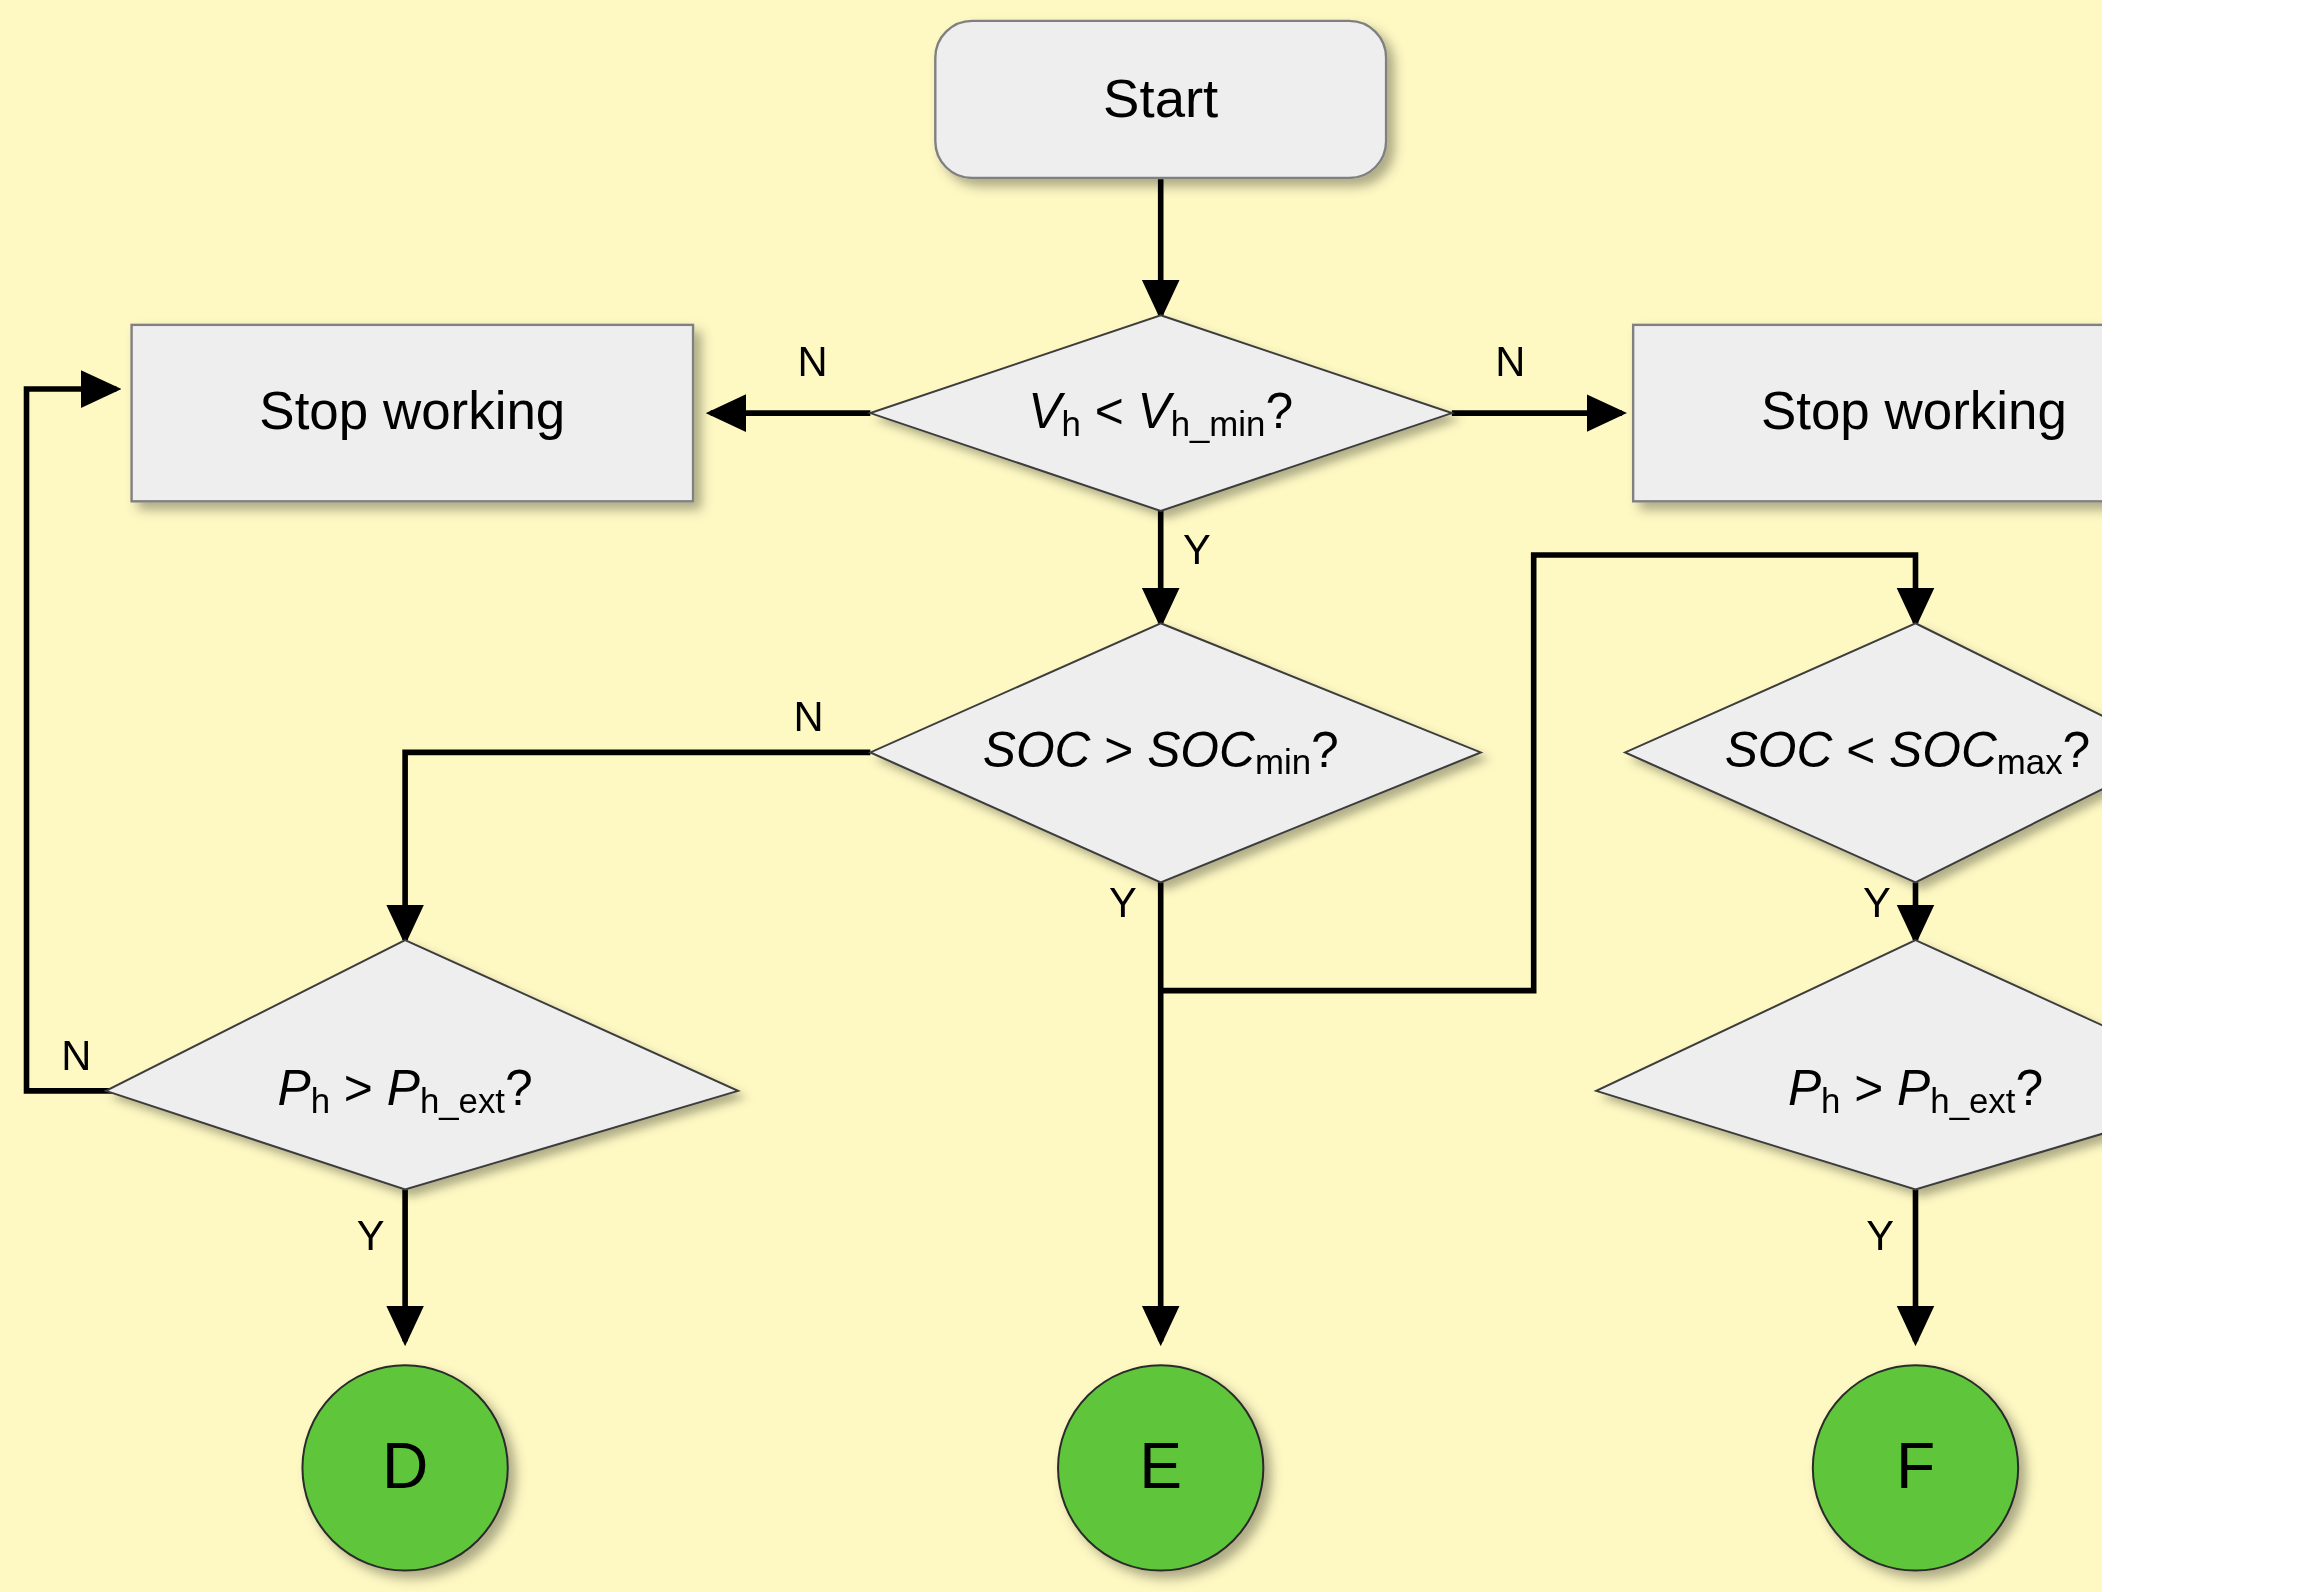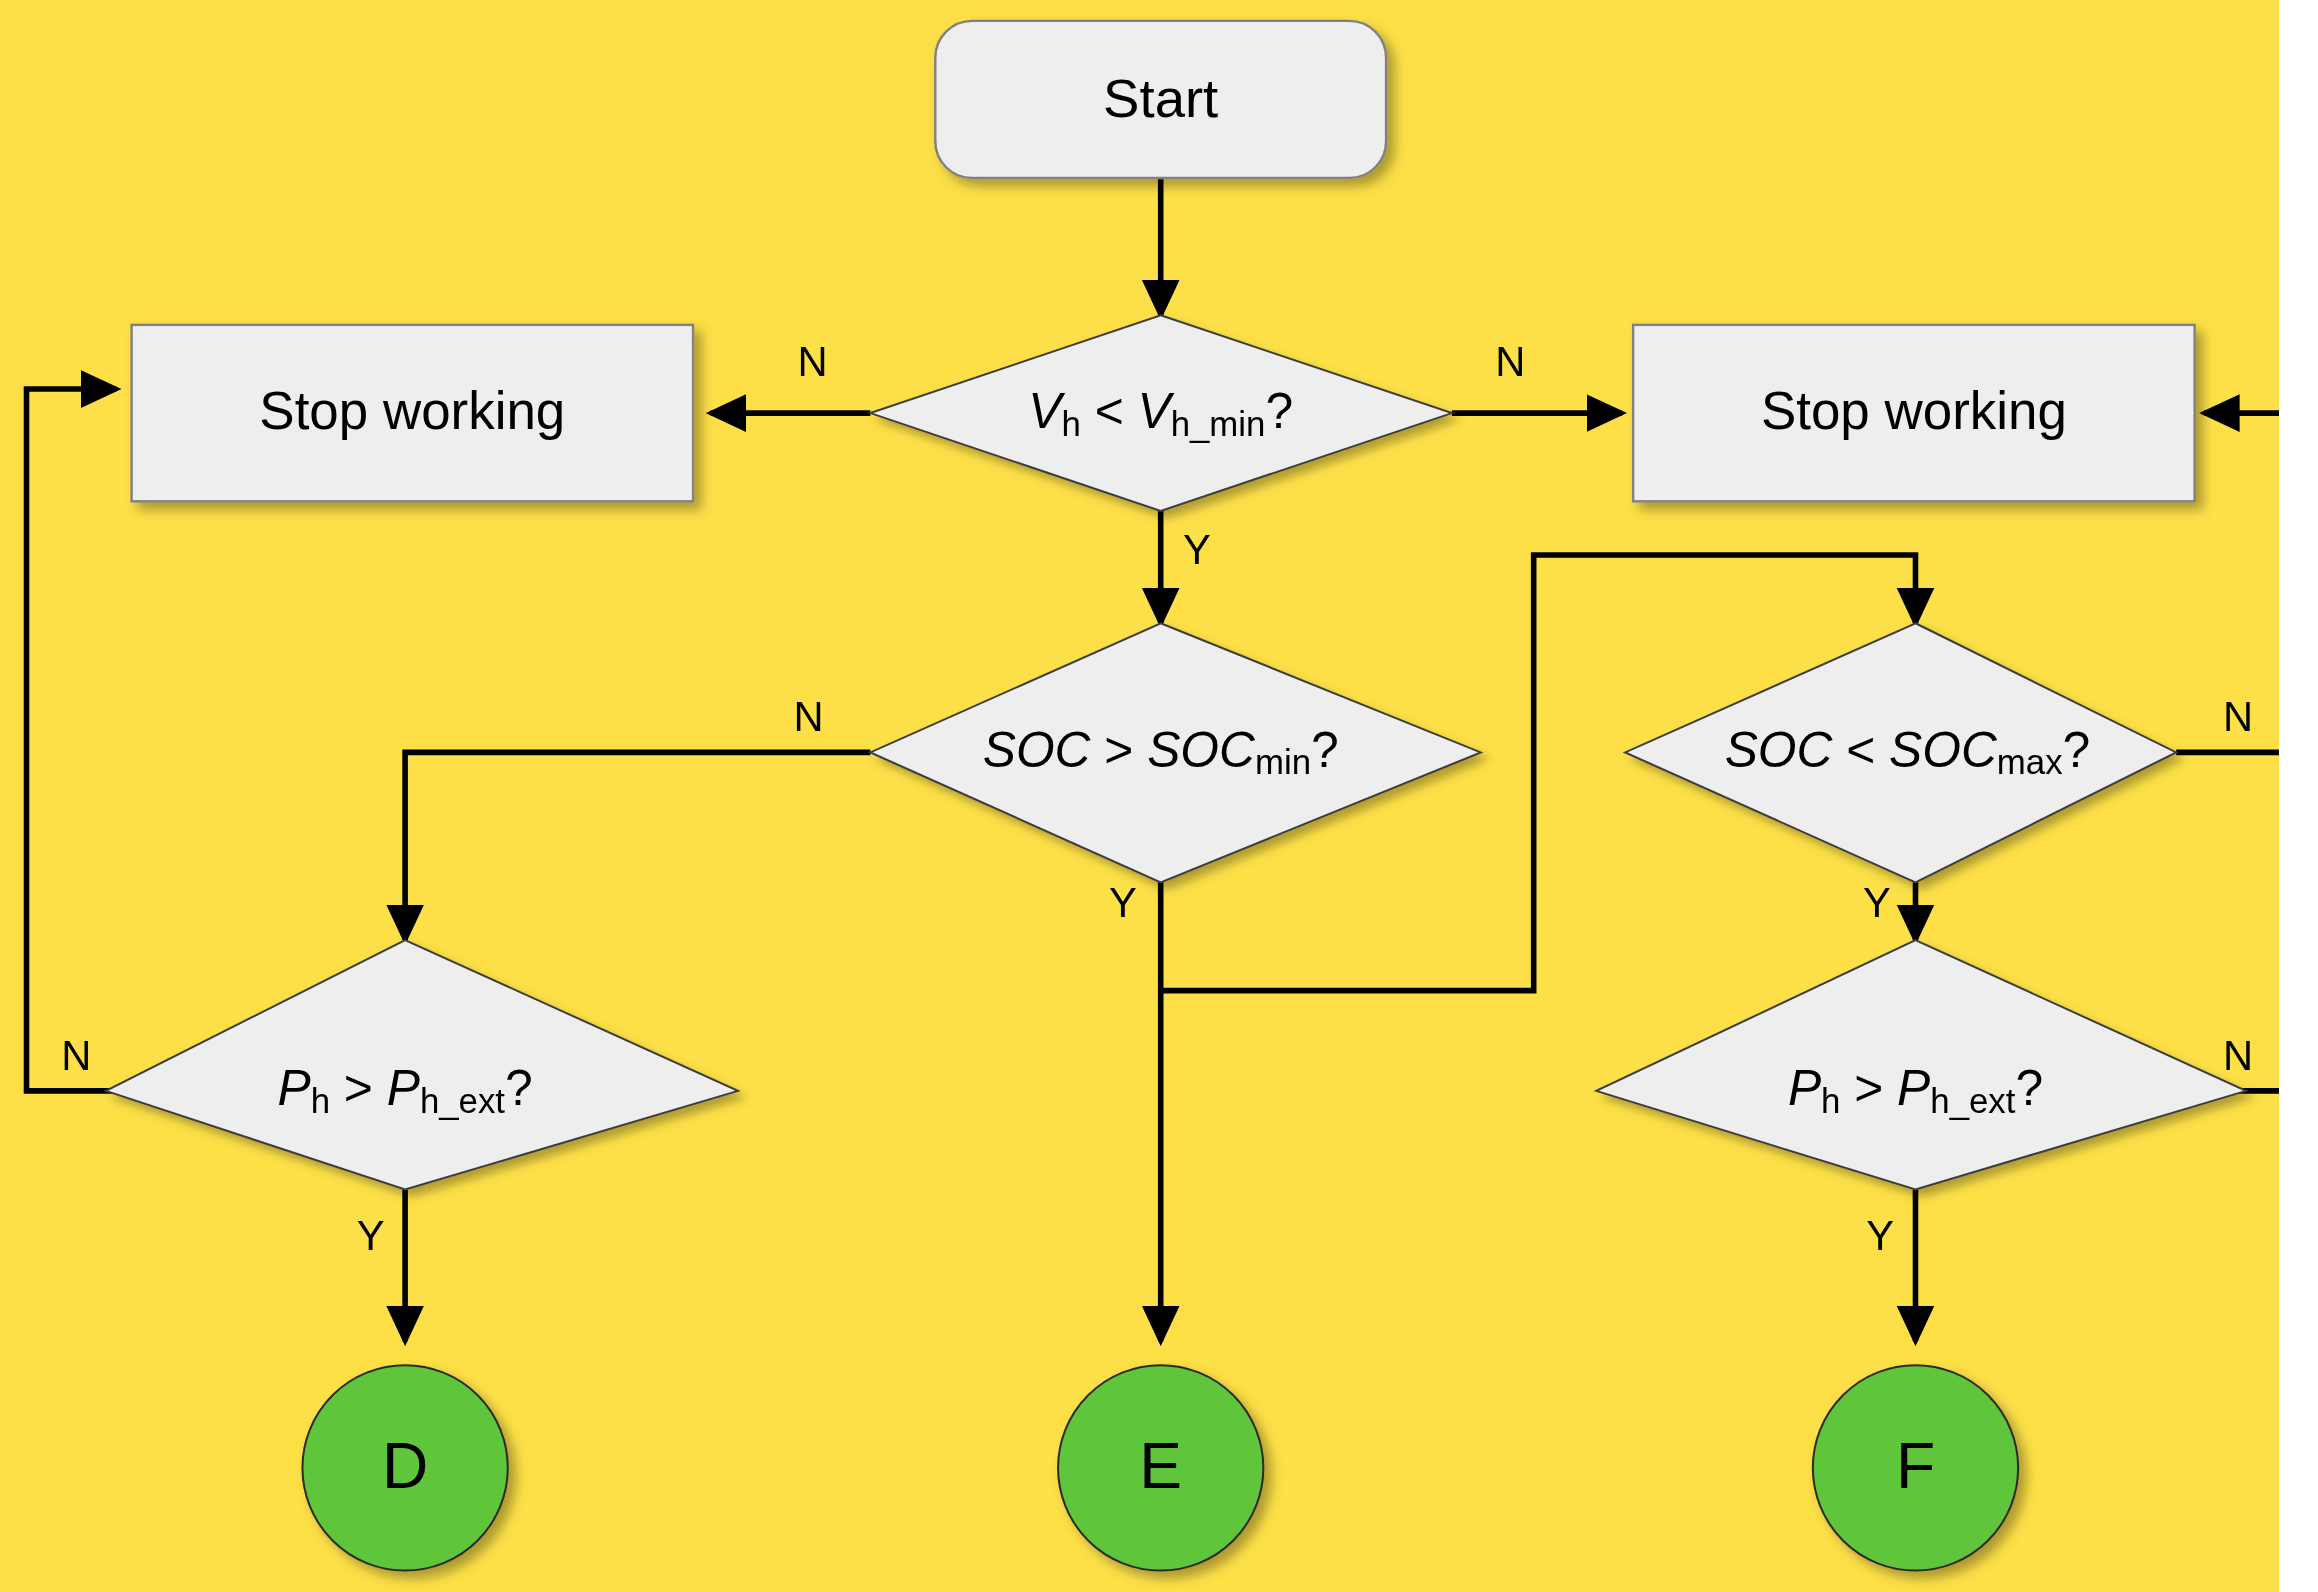--- a/index.html
+++ b/index.html
@@ -5,23 +5,23 @@
   html, body {
     margin: 0;
     padding: 0;
     background: #ffffff;
   }
   body {
     font-family: "Liberation Sans", sans-serif;
   }
   #stage {
     position: relative;
-    width: 2279px;
+    width: 2102px;
     height: 1593px;
-    background: #fde047;
+    background: #fef9c3;
     overflow: hidden;
   }
   #flow-svg {
     position: absolute;
     left: 0;
     top: 0;
     width: 2319px;
     height: 1593px;
   }
   .node-text {

